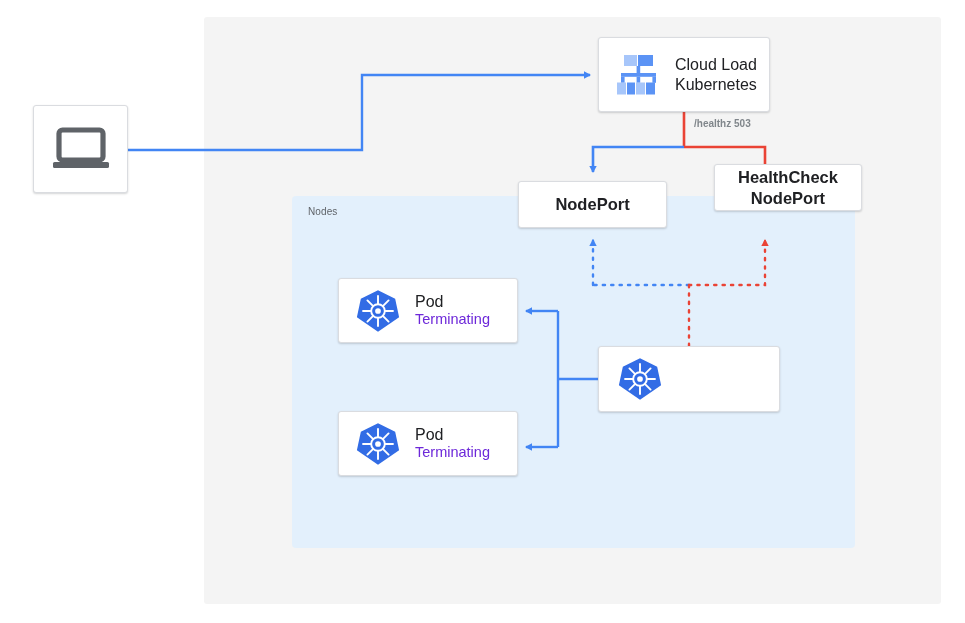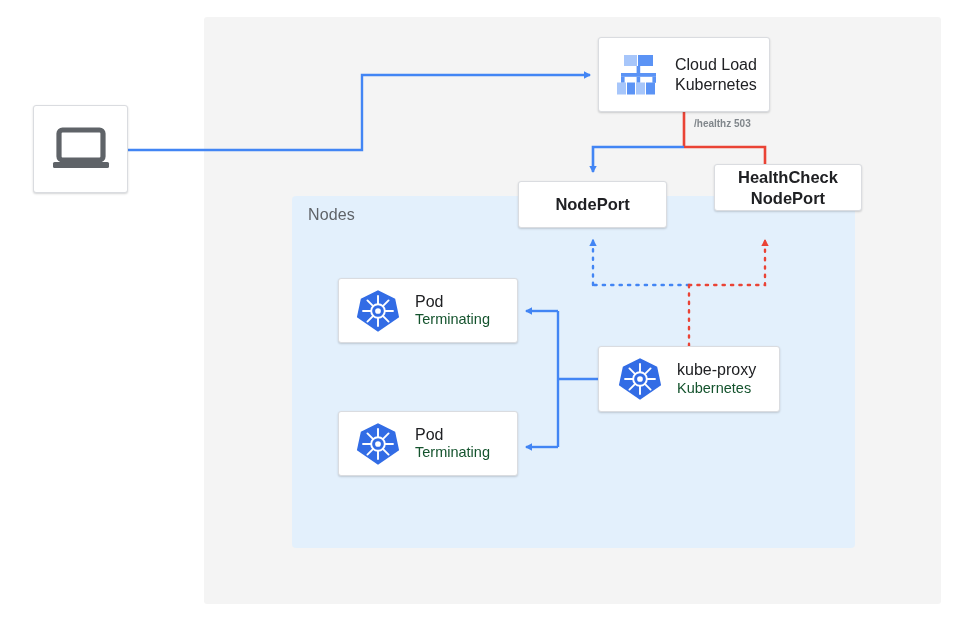--- a/index.html
+++ b/index.html
@@ -6,31 +6,31 @@
   html,body{margin:0;padding:0;background:#ffffff;}
   body{width:965px;height:623px;position:relative;overflow:hidden;
        font-family:"Liberation Sans","DejaVu Sans",sans-serif;}
   #stage{position:absolute;left:0;top:0;width:965px;height:623px;}
 
   
   .outer-panel{position:absolute;left:204px;top:17px;width:737px;height:587px;
       background:#f4f4f4;border-radius:3px;}
   .nodes-region{position:absolute;left:292px;top:196px;width:563px;height:352px;
       background:#e3f0fc;border-radius:4px;}
-  .nodes-label{position:absolute;left:308px;top:206px;font-size:16px;color:#5f6368;
+  .nodes-label{position:absolute;left:308px;top:206px;font-size:10px;color:#5f6368;
       letter-spacing:.1px;}
 
   
   .card{position:absolute;background:#ffffff;border:1px solid #dadce0;border-radius:3px;
       box-shadow:0 1px 2px rgba(60,64,67,.22);box-sizing:border-box;
       display:flex;align-items:center;}
   .card.plain{justify-content:center;text-align:center;}
   .card-texts{display:flex;flex-direction:column;justify-content:center;line-height:1.22;}
   .t-primary{font-size:16px;color:#202124;white-space:nowrap;}
-  .t-secondary{font-size:14.5px;color:#14532d;white-space:nowrap;}
+  .t-secondary{font-size:14.5px;color:#6d28d9;white-space:nowrap;}
   .t-bold{font-size:16.5px;font-weight:bold;color:#202124;line-height:1.22;}
 
   
   .client-box{left:33px;top:105px;width:95px;height:88px;justify-content:center;}
   .clb-box{left:598px;top:37px;width:172px;height:75px;padding-left:14px;}
   .nodeport-box{left:518px;top:181px;width:149px;height:47px;}
   .hc-box{left:690px;top:164px;width:148px;height:47px;margin-left:24px;}
   .pod1-box{left:338px;top:278px;width:180px;height:65px;padding-left:16px;}
   .pod2-box{left:338px;top:411px;width:180px;height:65px;padding-left:16px;}
   .kp-box{left:598px;top:346px;width:182px;height:66px;padding-left:18px;}
@@ -187,19 +187,15 @@
           <line x1="16" y1="50" x2="34" y2="50"></line>
           <line x1="66" y1="50" x2="84" y2="50"></line>
           <line x1="26" y1="26" x2="39" y2="39"></line>
           <line x1="61" y1="61" x2="74" y2="74"></line>
           <line x1="74" y1="26" x2="61" y2="39"></line>
           <line x1="39" y1="61" x2="26" y2="74"></line>
         </g>
         <circle cx="50" cy="50" r="6.5" fill="#ffffff"></circle>
       </svg>
     </span>
-    <span class="card-texts">
-      <span class="t-primary">kube-proxy</span>
-      <span class="t-secondary">Kubernetes</span>
-    </span>
   </div>
 
 </div>
 
 </body></html>

